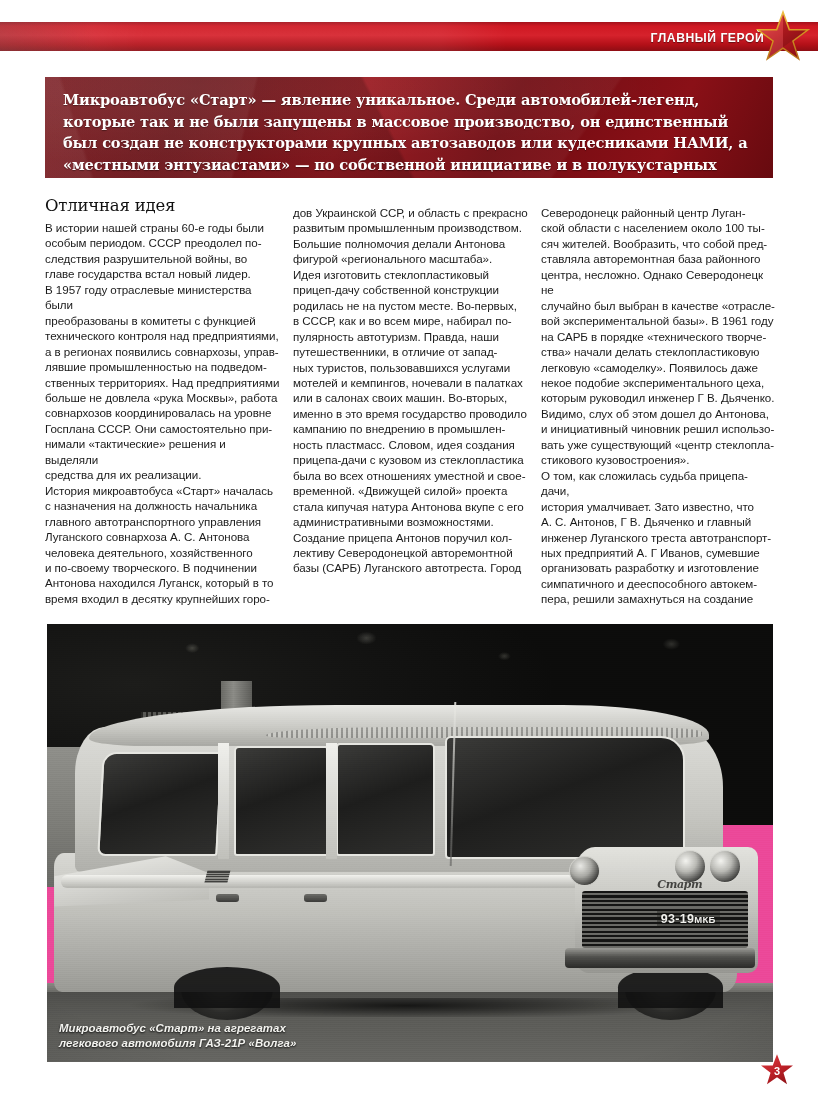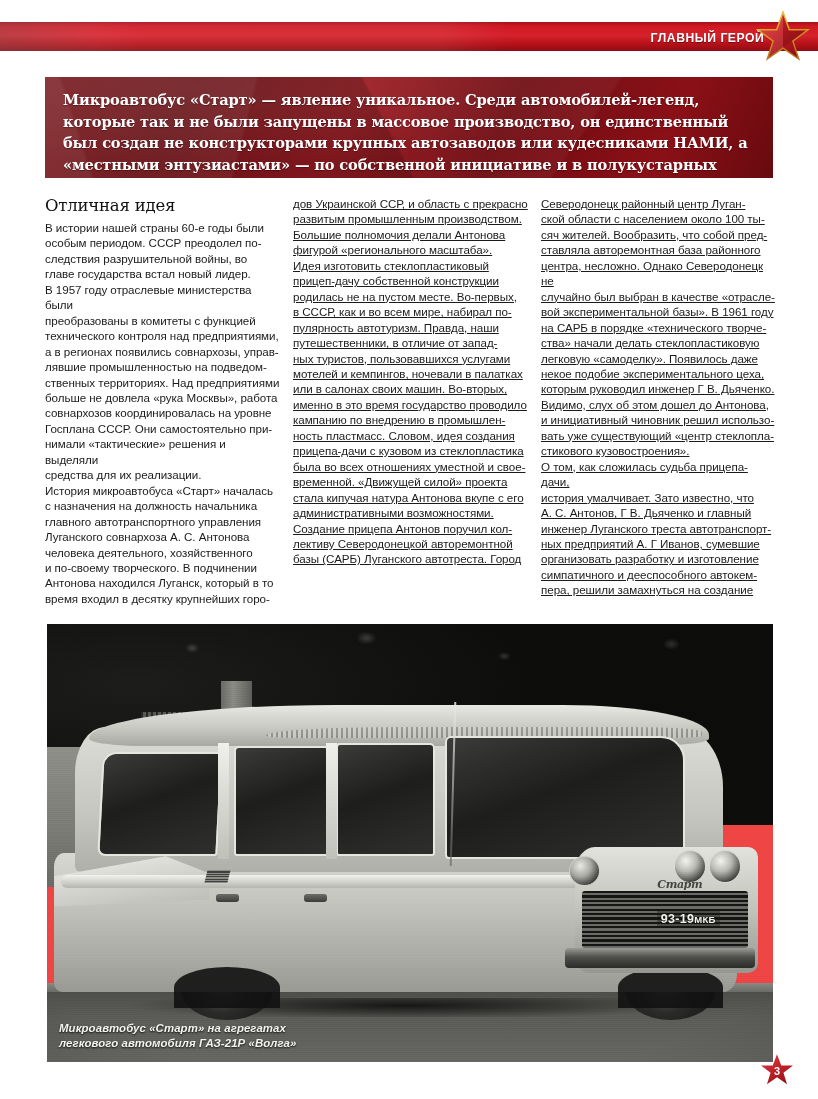--- a/index.html
+++ b/index.html
@@ -139,33 +139,32 @@
     font-family: "Liberation Sans", sans-serif;
     font-size: 11.6px;
     line-height: 15.45px;
     color: #1b1b1b;
     text-align: left;
     letter-spacing: -0.05px;
     white-space: pre-line;
   }
   .column.col-2 .col-text,
   .column.col-3 .col-text {
-    margin-top: 0;
-    text-decoration: underline;
+    margin-top: 9px;
   }
 
   
   .photo {
     position: absolute;
     left: 47px;
     top: 624px;
     width: 726px;
     height: 438px;
     overflow: hidden;
-    background: #ef4444;
+    background: #ec4899;
   }
   .photo-scene { position: absolute; inset: 0; }
 
   
   .bg-sky {
     position: absolute; left:0; top:0; width:100%; height:5%;
     background: linear-gradient(180deg,#cfcfcb 0%, #9e9e99 100%);
   }
   .bg-trees {
     position: absolute; left:0; top:0; width:100%; height:46%;

